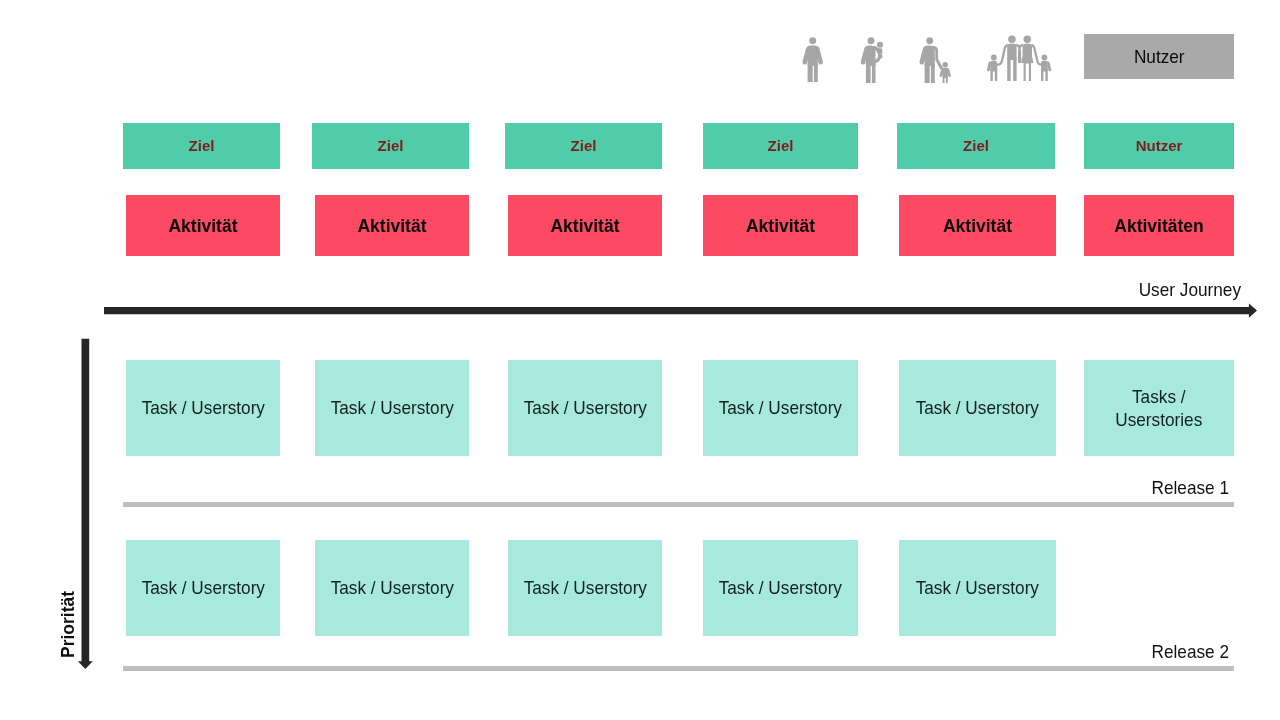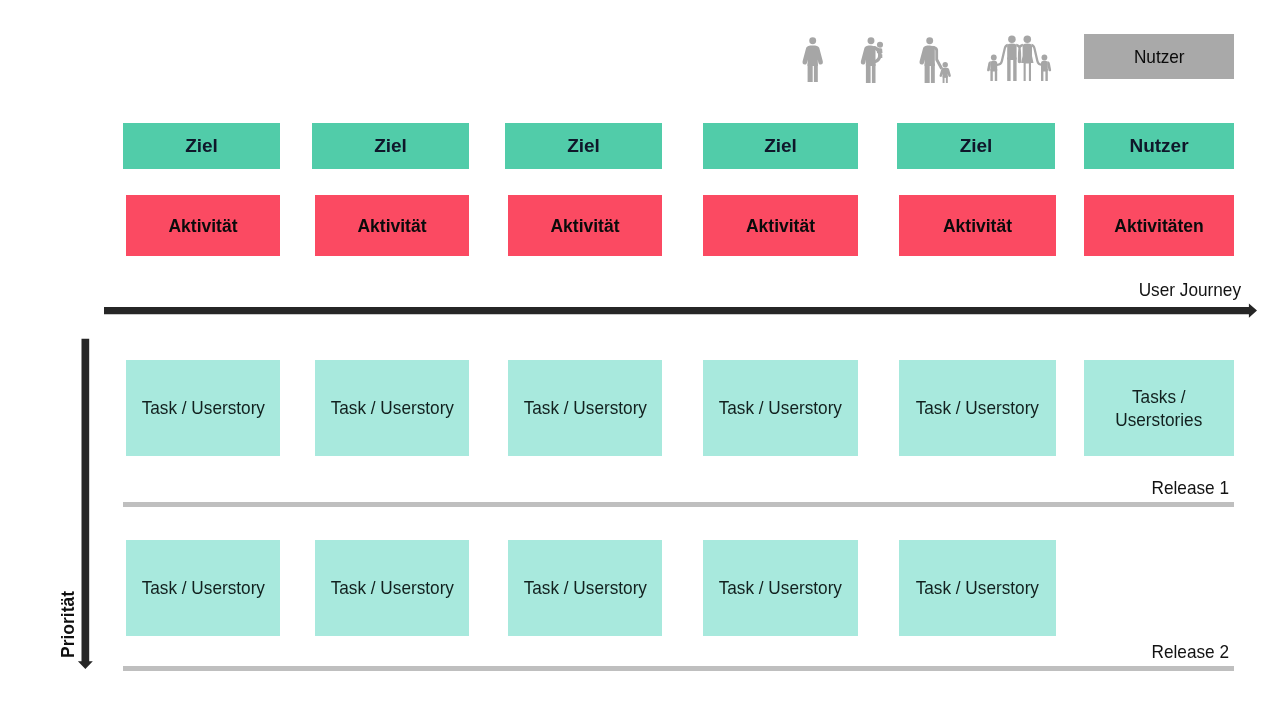--- a/index.html
+++ b/index.html
@@ -3,21 +3,21 @@
 <meta charset="utf-8">
 <title>User Story Map</title>
 <style>
   html,body{margin:0;padding:0;background:#ffffff;}
   body{width:1280px;height:720px;font-family:"Liberation Sans",sans-serif;overflow:hidden;}
   #canvas{position:relative;width:1280px;height:720px;background:#fff;filter:opacity(1);}
 
   .card{position:absolute;box-sizing:border-box;display:flex;align-items:center;
         justify-content:center;text-align:center;line-height:1.2;}
 
-  .goal{background:#51CCA9;color:#0f172a;font-weight:bold;font-size:19px;}
+  .goal{background:#51CCA9;color:#7f1d1d;font-weight:bold;font-size:15px;}
   .activity{background:#FB4A62;color:#0b0b0b;font-weight:bold;font-size:17.5px;padding-top:2px;}
   .task{background:#A8E9DD;color:#12211f;font-size:18.5px;line-height:22.3px;}
   .task span{display:block;transform:scaleX(0.93);padding-top:1px;}
   .persona-box{background:#A9A9A9;color:#0b0b0b;font-size:18.5px;}
   .persona-box span{display:block;transform:scaleX(0.93);padding-top:2px;}
 
   .rel-bar{position:absolute;background:#BFBFBF;}
   .side-label{position:absolute;color:#131313;font-size:18.5px;white-space:nowrap;
               transform:scaleX(0.93);transform-origin:100% 50%;}
   .prio-label{position:absolute;color:#101010;font-size:17.5px;font-weight:bold;

